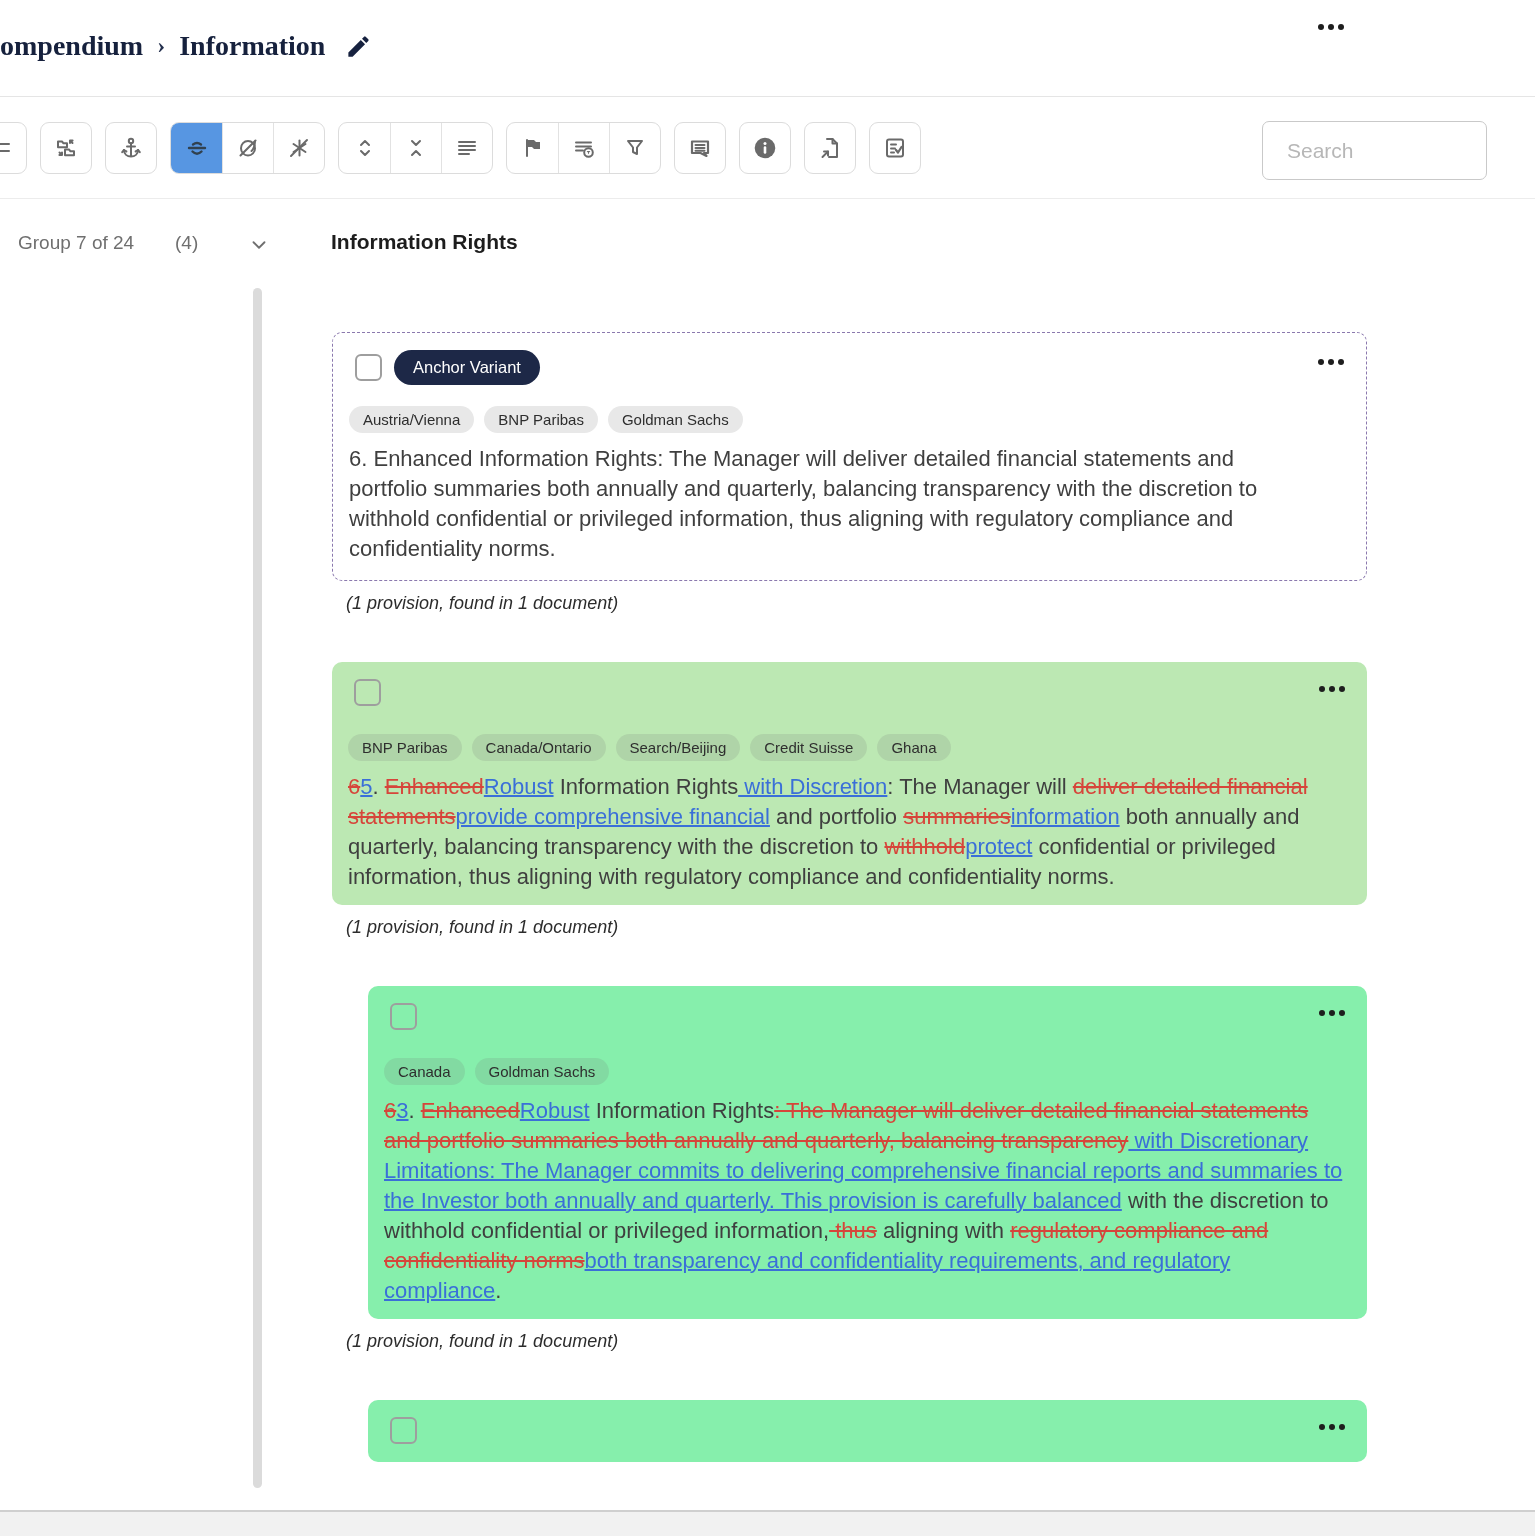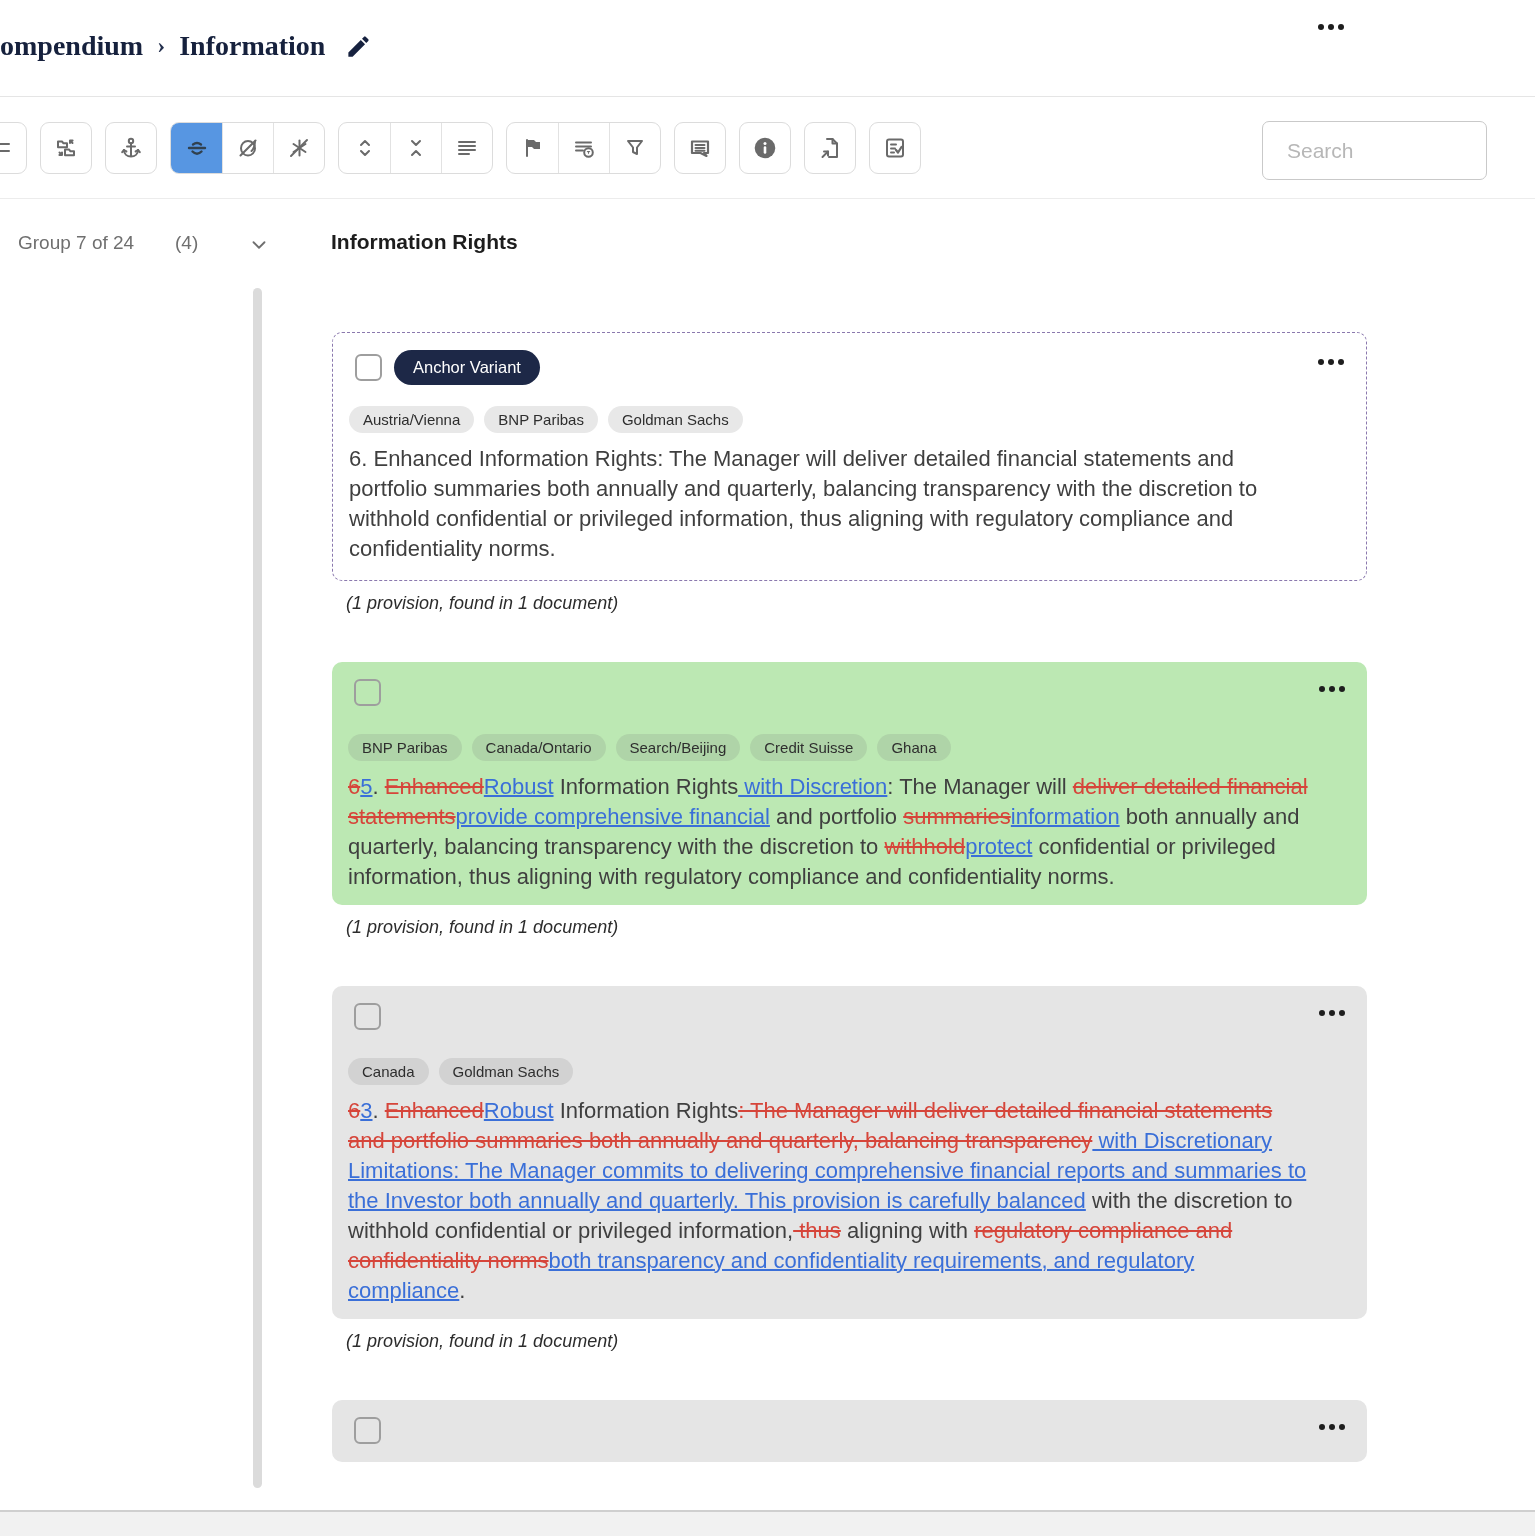--- a/index.html
+++ b/index.html
@@ -44,21 +44,21 @@
   .group-menu { position: absolute; left: 1318px; top: 234px; }
 
   .track { position: absolute; left: 253px; top: 288px; width: 9px; height: 1200px;
     background: #dbdbdb; border-radius: 5px; }
 
   
   .cards { position: absolute; left: 332px; top: 332px; width: 1035px; }
   .card { border-radius: 10px; padding: 17px 20px 13px 16px; position: relative; }
   .card--anchor { background: #fff; border: 1px dashed #8b79ae; padding-bottom: 16px; }
   .card--green { background: #bce8b3; }
-  .card--yellow { background: #e5e5e5; }
+  .card--yellow { background: #86efac; margin-left: 36px; }
   .card--partial { height: 62px; }
   .card-top { display: flex; align-items: center; gap: 12px; }
   .checkbox { width: 27px; height: 27px; border: 2.5px solid #9e9e9e; border-radius: 6px;
     background: transparent; flex: none; margin-left: 6px; }
   .card--anchor .checkbox { background: #fff; }
   .badge { background: #1d2847; color: #fff; font-size: 16.5px; font-weight: 400;
     padding: 8px 19px; border-radius: 19px; }
   .dots { position: absolute; right: 22px; top: 24px; display: flex; gap: 4px; }
   .card--anchor .dots { top: 26px; }
   .dots i { width: 6px; height: 6px; border-radius: 50%; background: #1e1e1e; display: block; }

